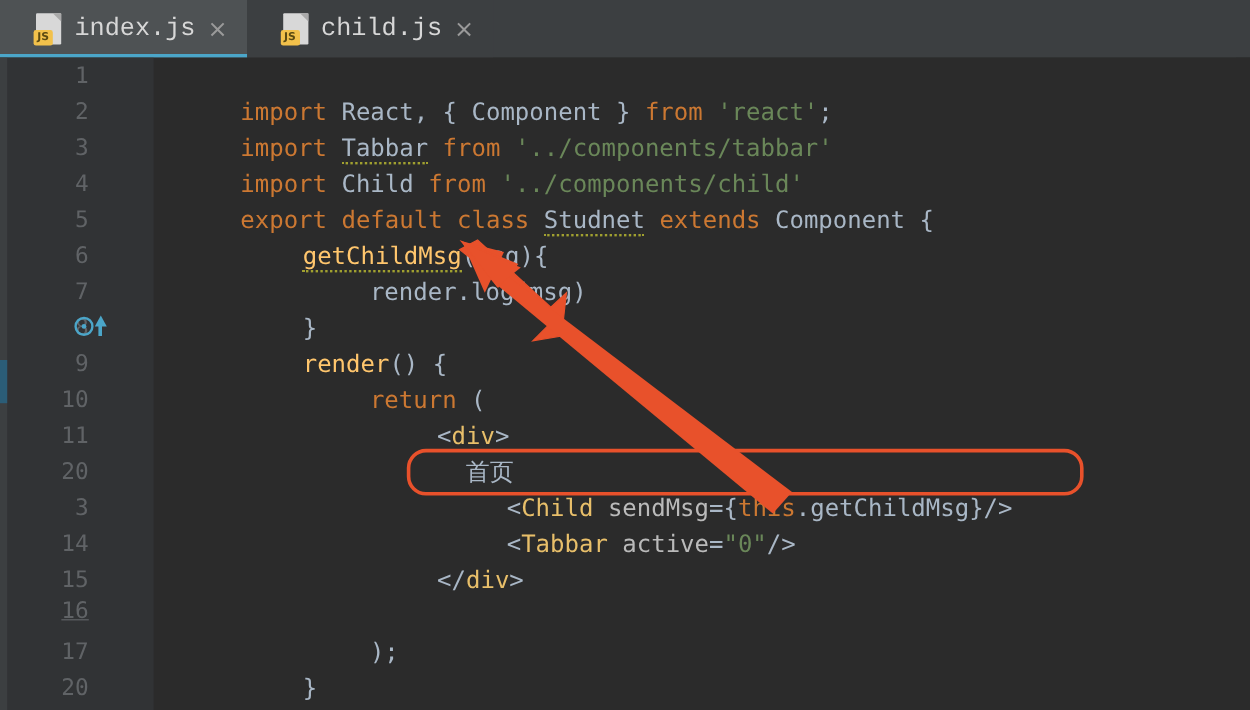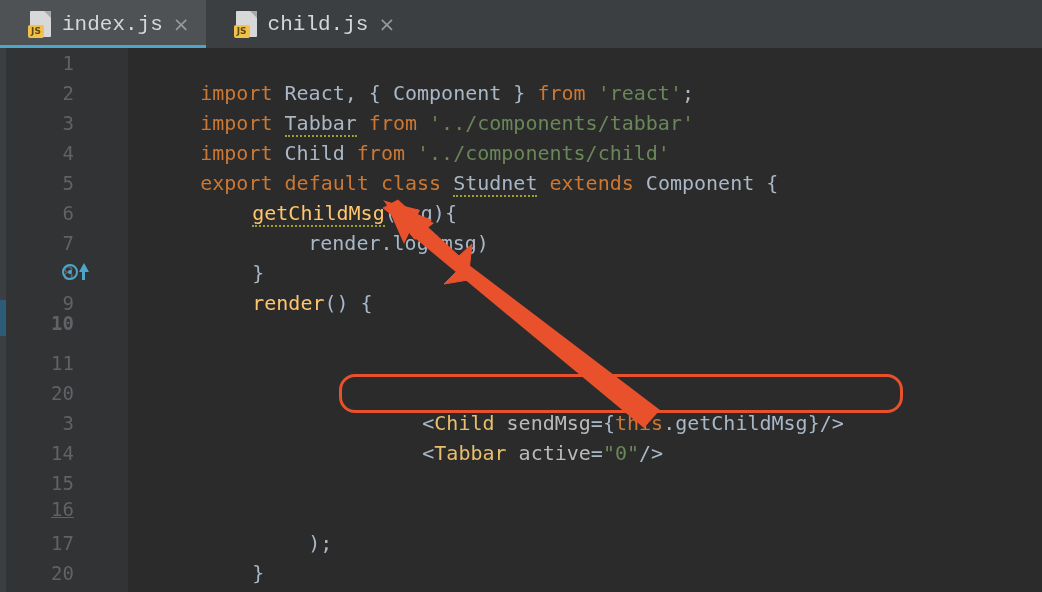--- a/index.html
+++ b/index.html
@@ -262,21 +262,21 @@
 
   <div class="lineno" style="top:0px;">1</div>
   <div class="lineno" style="top:30px;">2</div>
   <div class="lineno" style="top:60px;">3</div>
   <div class="lineno" style="top:90px;">4</div>
   <div class="lineno" style="top:120px;">5</div>
   <div class="lineno" style="top:150px;">6</div>
   <div class="lineno" style="top:180px;">7</div>
   <div class="lineno" style="top:210px;">8</div>
   <div class="lineno" style="top:240px;">9</div>
-  <div class="lineno" style="top:260px;font-weight:bold;">10</div>
+  <div class="lineno" style="top:270px;">10</div>
   <div class="lineno" style="top:300px;">11</div>
   <div class="lineno" style="top:330px;">20</div>
   <div class="lineno" style="top:360px;">3</div>
   <div class="lineno" style="top:390px;">14</div>
   <div class="lineno" style="top:420px;">15</div>
   <div class="lineno" style="top:446px;text-decoration:underline;">16</div>
   <div class="lineno" style="top:480px;">17</div>
   <div class="lineno" style="top:510px;">20</div>
 
   <div class="run-gutter" style="top:210px;">
@@ -322,31 +322,43 @@
     </div>
 
     <div class="line" style="top:180px; padding-left:52px;">
       <span class="punct">}</span>
     </div>
 
     <div class="line" style="top:210px; padding-left:52px;">
       <span class="fn">render</span><span class="punct">() {</span>
     </div>
 
-
-
+    <div class="line" style="top:240px; padding-left:108px;">
+      <span class="kw">return</span><span class="punct"> (</span>
+    </div>
+
+    <div class="line" style="top:270px; padding-left:164px;">
+      <span class="punct">&lt;</span><span class="tag">div</span><span class="punct">&gt;</span>
+    </div>
+
+    <div class="line" style="top:300px; padding-left:222px; font-family:'DejaVu Sans',sans-serif;">
+      <span class="ident">首页</span>
+    </div>
 
     <div class="line" style="top:330px; padding-left:222px;">
       <span class="punct">&lt;</span><span class="tag">Child</span><span> </span><span class="attr">sendMsg</span><span class="punct">={</span><span class="this">this</span><span class="punct">.</span><span class="ident">getChildMsg</span><span class="punct">}/&gt;</span>
     </div>
 
     <div class="line" style="top:360px; padding-left:222px;">
       <span class="punct">&lt;</span><span class="tag">Tabbar</span><span> </span><span class="attr">active</span><span class="punct">=</span><span class="attrval">"0"</span><span class="punct">/&gt;</span>
     </div>
 
+    <div class="line" style="top:390px; padding-left:164px;">
+      <span class="punct">&lt;/</span><span class="tag">div</span><span class="punct">&gt;</span>
+    </div>
 
     <div class="line" style="top:420px;"></div>
 
     <div class="line" style="top:450px; padding-left:108px;">
       <span class="punct">);</span>
     </div>
 
     <div class="line" style="top:480px; padding-left:52px;">
       <span class="punct">}</span>
     </div>

